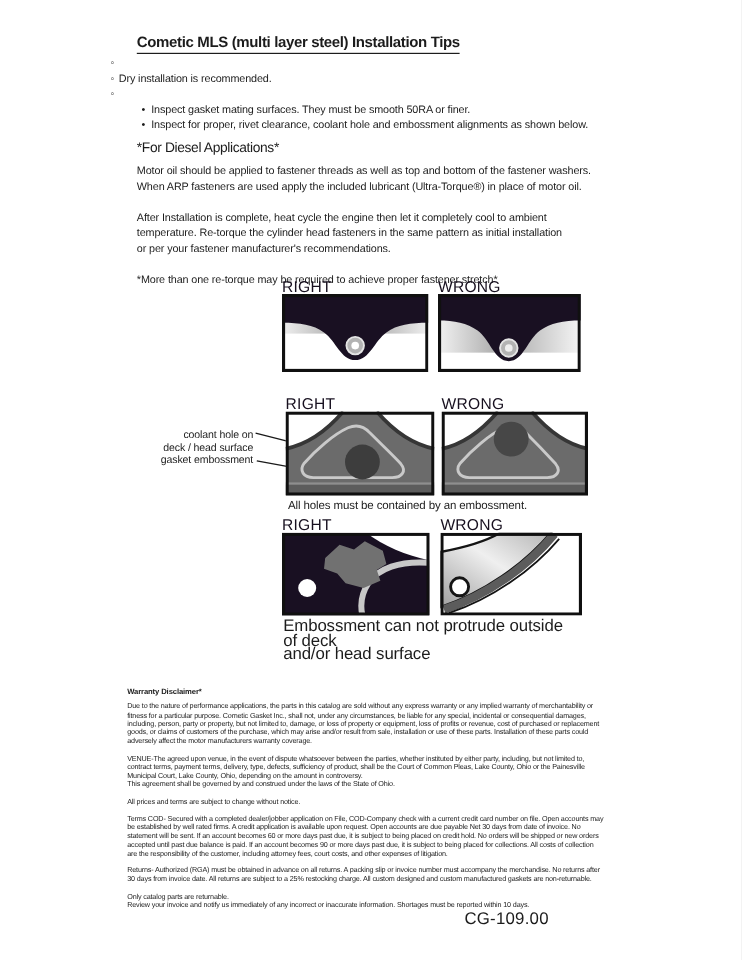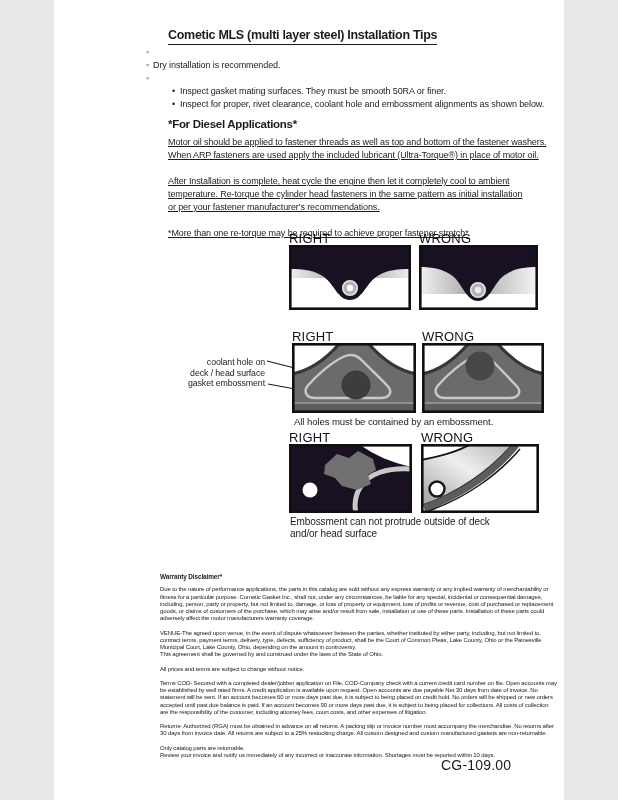--- a/index.html
+++ b/index.html
@@ -1,33 +1,33 @@
 <!DOCTYPE html>
 <html><head>
 <meta charset="utf-8">
 <style>
   html,body{margin:0;padding:0;background:#e8e8e8;}
   .page{
-    position:relative;width:510px;height:800px;background:#ffffff;
+    position:relative;width:618px;height:800px;background:#ffffff;
     font-family:"Liberation Sans",sans-serif;color:#1c1c1c;overflow:hidden;
     margin:0 auto;
   }
   .title{
     position:absolute;left:114px;top:28px;margin:0;
     font-size:12.5px;font-weight:bold;letter-spacing:-0.3px;
     border-bottom:1.6px solid #1c1c1c;padding-bottom:2px;
   }
   .tips{position:absolute;left:92px;top:46px;font-size:9px;letter-spacing:-0.1px;line-height:13px;white-space:nowrap;}
   .tip-row{display:flex;align-items:flex-start;}
   .tip-row .b{width:7px;font-size:9px;}
   .tip-row.sub{margin-left:26px;}
   .tip-row.sub .b{width:8px;}
   .diesel{position:absolute;left:114px;top:118px;width:480px;font-size:9px;letter-spacing:-0.1px;line-height:13px;}
-  .diesel h2{margin:0 0 5px 0;font-size:11.5px;letter-spacing:-0.3px;font-weight:bold;}
-  .diesel p{margin:0 0 13px 0;white-space:pre-line;text-decoration:underline;}
+  .diesel h2{margin:0 0 5px 0;font-size:11.5px;letter-spacing:-0.3px;font-weight:normal;}
+  .diesel p{margin:0 0 13px 0;white-space:pre-line;}
   .dlabel{position:absolute;text-align:left;font-size:13px;letter-spacing:0.2px;color:#17101f;}
   .dcaption{position:absolute;font-size:9.6px;letter-spacing:-0.1px;line-height:11.5px;white-space:pre-line;}
   .side-label{position:absolute;text-align:right;font-size:8.8px;letter-spacing:-0.1px;line-height:10.5px;white-space:pre-line;}
   .diag{position:absolute;display:block;}
   .disclaimer{position:absolute;left:106px;top:573px;width:520px;font-size:6px;letter-spacing:-0.13px;line-height:7.25px;color:#222;}
   .disclaimer h3{margin:0 0 6px 0;font-size:6.4px;letter-spacing:-0.1px;font-weight:bold;}
   .disclaimer p{margin:0 0 7px 0;white-space:pre-line;}
   .footer-code{position:absolute;left:387px;top:757px;font-size:14px;letter-spacing:0.2px;}
 </style>
 </head>
@@ -166,21 +166,21 @@
       </linearGradient>
     </defs>
     <rect width="118" height="69" fill="#ffffff"></rect>
     <path d="M0,16 C22,12 38,7 50,0 H92 C70,26 36,50 0,62 Z" fill="url(#gw3)" stroke="#151515" stroke-width="2"></path>
     <path d="M95,1 C73,28 39,52 3,64" fill="none" stroke="#5c5c5c" stroke-width="7"></path>
     <path d="M99,5 C77,31 43,55 7,67" fill="none" stroke="#151515" stroke-width="1.5"></path>
     <circle cx="16" cy="45" r="7.5" fill="#ffffff" stroke="#151515" stroke-width="2.4"></circle>
     <rect x="1.3" y="1.3" width="115.4" height="66.4" fill="none" stroke="#101010" stroke-width="2.6"></rect>
   </svg>
 
-  <div class="dcaption" style="left:236px;top:516px;width:240px;font-size:10px">Embossment can not protrude outside of deck
+  <div class="dcaption" style="left:236px;top:516px;width:240px;font-size:14px">Embossment can not protrude outside of deck
 and/or head surface</div>
 
   <section class="disclaimer">
     <h3>Warranty Disclaimer*</h3>
     <p>Due to the nature of performance applications, the parts in this catalog are sold without any express warranty or any implied warranty of merchantability or
 fitness for a particular purpose.  Cometic Gasket Inc., shall not, under any circumstances, be liable for any special, incidental or consequential damages,
 including, person, party or property, but not limited to, damage, or loss of property or equipment, loss of profits or revenue, cost of purchased or replacement
 goods, or claims of customers of the purchase, which may arise and/or result from sale, installation or use of these parts.  Installation of these parts could
 adversely affect the motor manufacturers warranty coverage.</p>
     <p>VENUE-The agreed upon venue, in the event of dispute whatsoever between the parties, whether instituted by either party, including, but not limited to,

